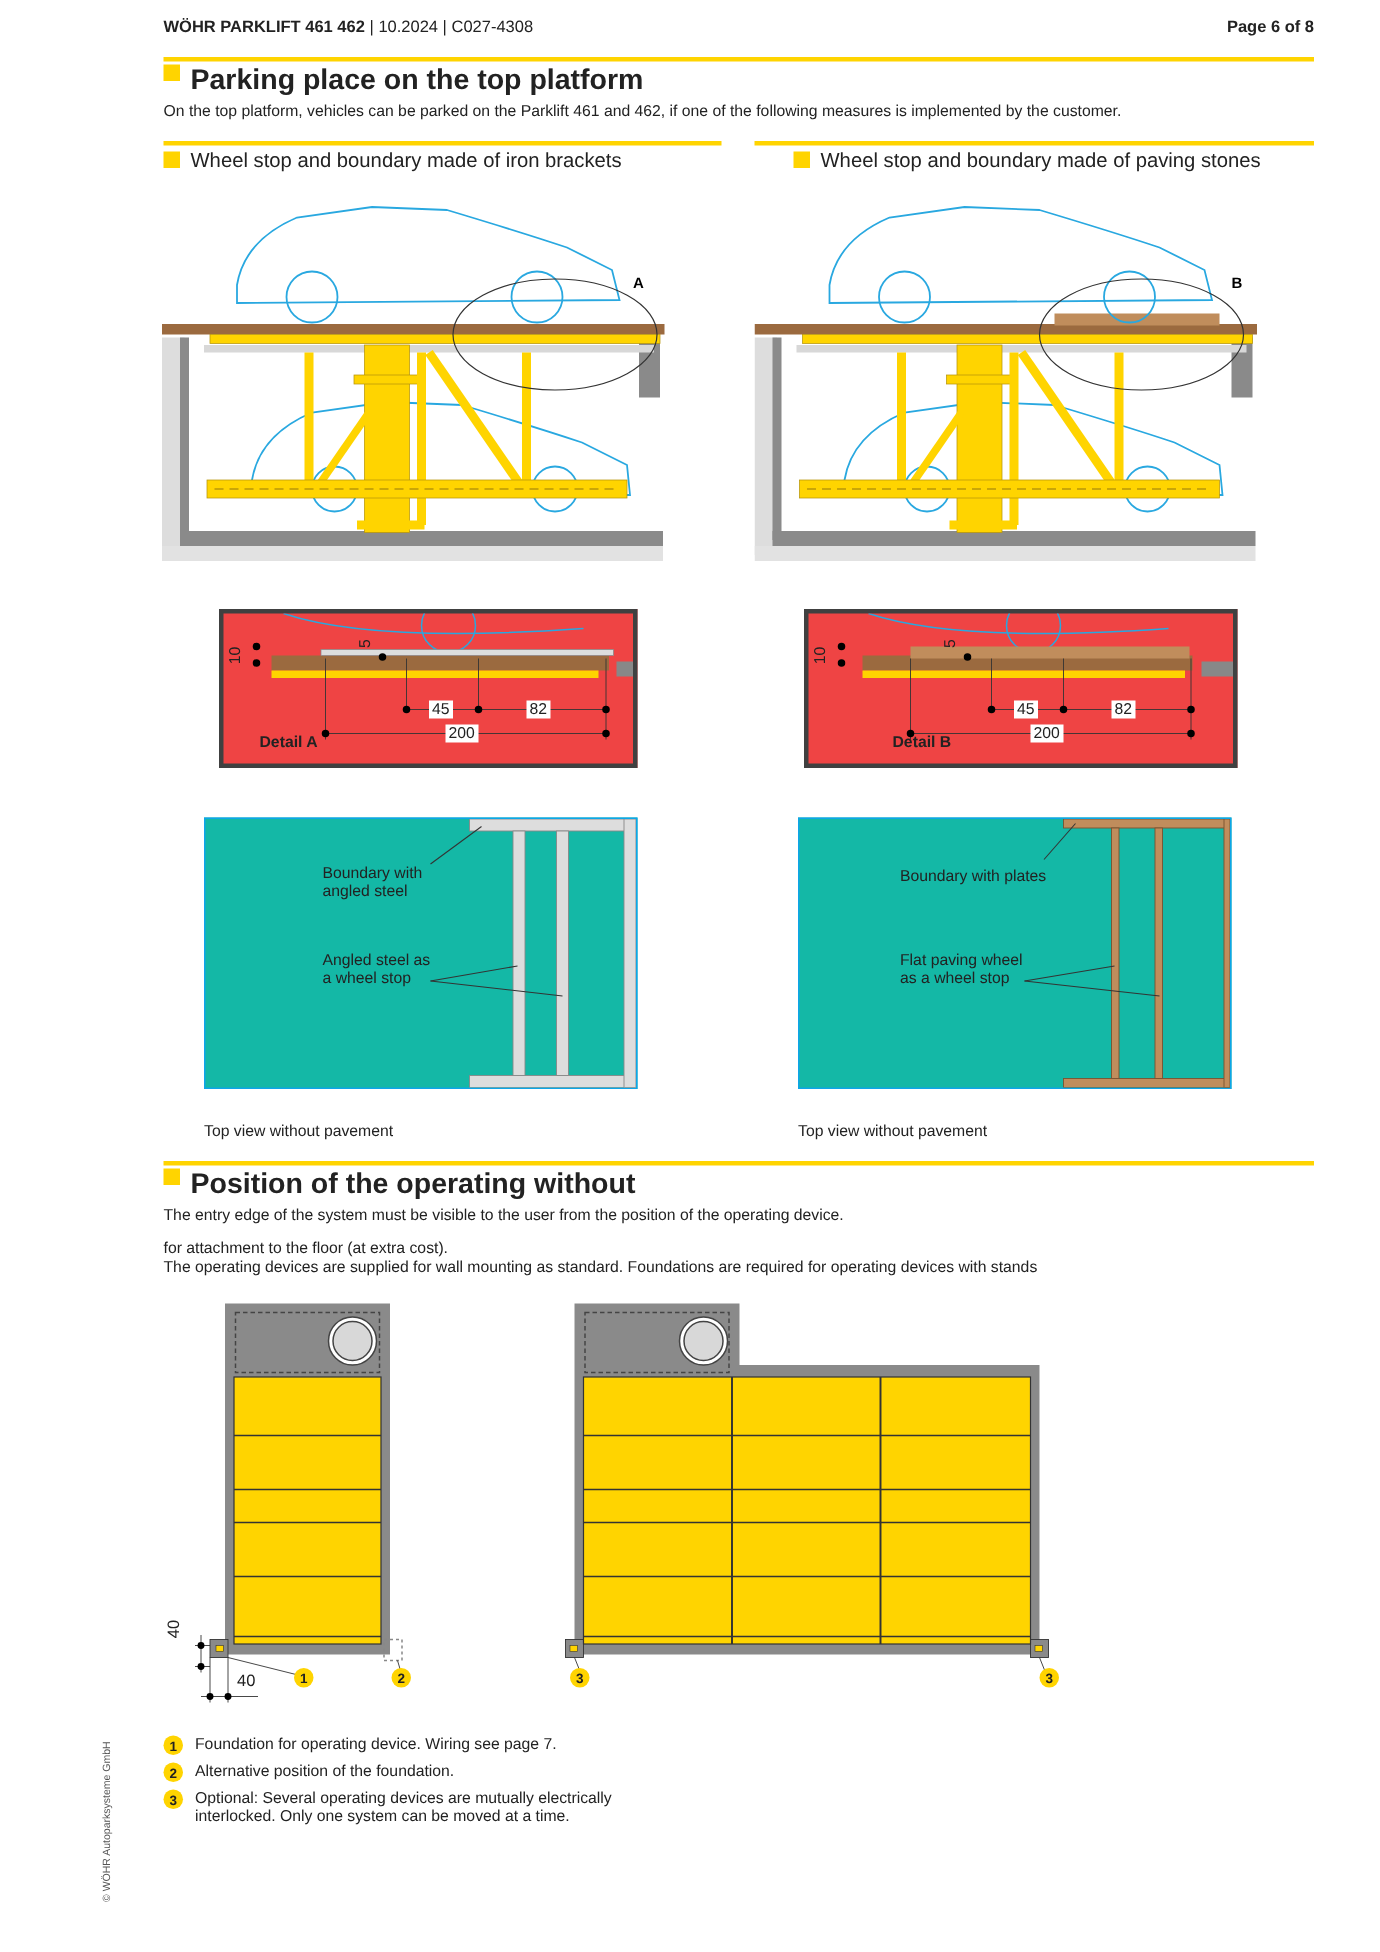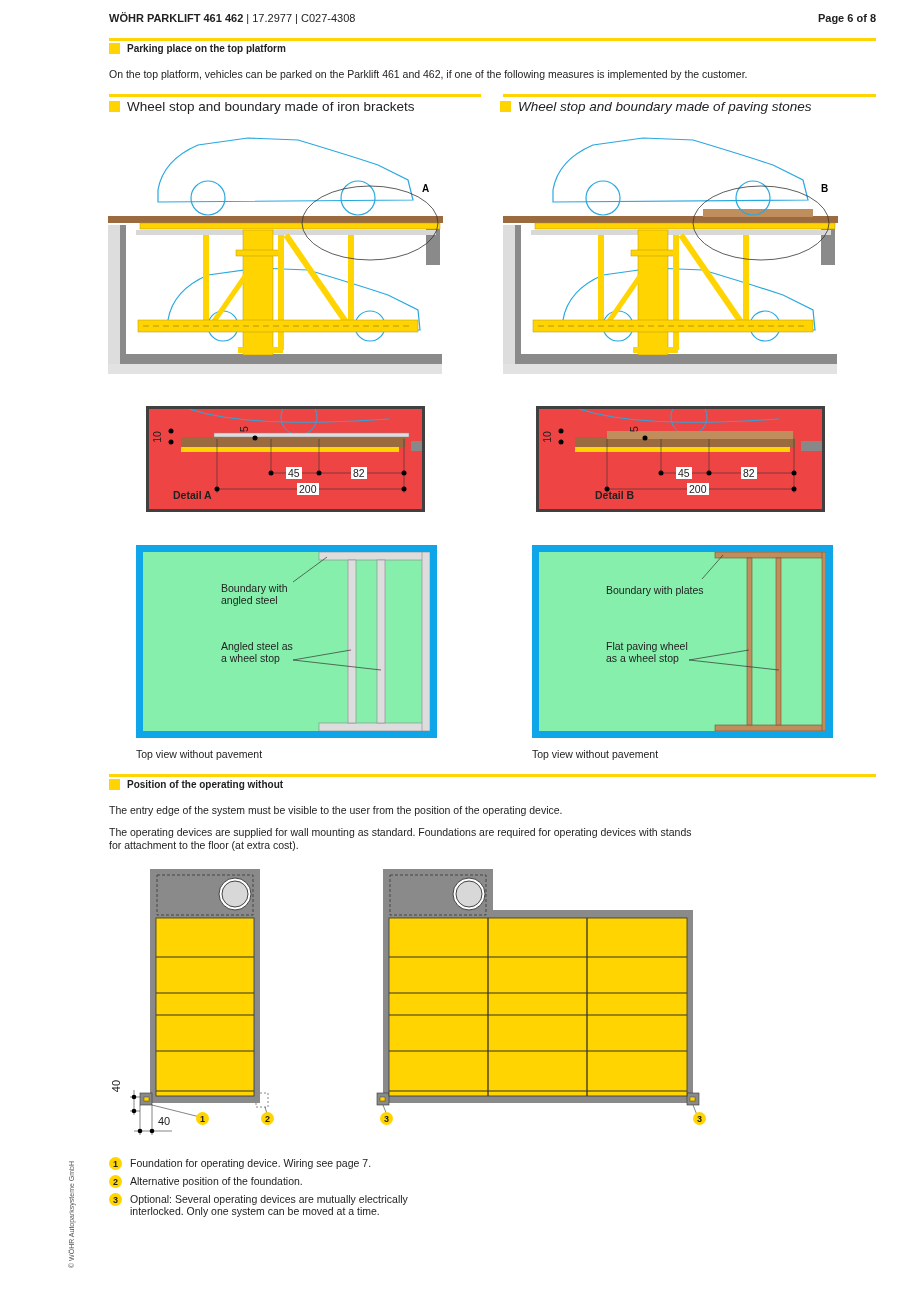--- a/index.html
+++ b/index.html
@@ -2,54 +2,54 @@
 <html><head>
 <meta charset="utf-8">
 <style>
   html,body{margin:0;padding:0;background:#fff;}
   body{width:920px;height:1301px;position:relative;font-family:"Liberation Sans",sans-serif;color:#222;overflow:hidden;}
   .abs{position:absolute;}
   .hdr-left{left:109px;top:12px;font-size:11px;}
   .hdr-left b{font-weight:bold;}
   .hdr-right{right:44px;top:12px;font-size:11px;font-weight:bold;}
   .yline{position:absolute;height:3px;background:#ffd400;}
-  .h2{position:absolute;font-size:10px;font-weight:bold;display:flex;align-items:center;}
+  .h2{position:absolute;font-size:19px;font-weight:bold;display:flex;}
   .h3{position:absolute;font-size:13.5px;display:flex;align-items:center;}
   .sq{display:inline-block;width:11px;height:11px;background:#ffd400;margin-right:7px;}
   .p{position:absolute;font-size:10.5px;line-height:13px;}
   .caption{position:absolute;font-size:10.5px;margin-top:16px;}
   .lbl{position:absolute;font-size:10.5px;line-height:12px;}
   .detail-box{position:absolute;border:3px solid #404040;background:#ef4444;}
-  .topview{position:absolute;background:#86efac;border:7px solid #0ea5e9;}
+  .topview{position:absolute;background:#14b8a6;border:1px solid #0ea5e9;}
   .legend{position:absolute;left:109px;font-size:10.5px;display:flex;align-items:flex-start;}
   .badge{display:inline-flex;width:13px;height:13px;border-radius:50%;background:#ffd400;font-size:9px;font-weight:bold;align-items:center;justify-content:center;margin-right:8px;flex-shrink:0;}
   .copyright{position:absolute;left:68px;top:1268px;transform-origin:left top;transform:rotate(-90deg);font-size:7px;color:#555;white-space:nowrap;}
 </style>
 </head>
 <body>
 
 <div class="abs hdr-left">
-  <b>WÖHR PARKLIFT 461  462</b><span> | 17.2977 | C027-4308</span>
+  <b>WÖHR PARKLIFT 461  462</b><span> | 10.2024 | C027-4308</span>
 </div>
 <div class="abs hdr-right">Page 6 of 8</div>
 
 <div class="yline" style="left:109px;top:38px;width:767px;"></div>
 <div class="h2" style="left:109px;top:43px;">
     <span class="sq"></span>
     <span>Parking place on the top platform</span>
   </div>
 <div class="p" style="left:109px;top:68px;">On the top platform, vehicles can be parked on the Parklift 461 and 462, if one of the following measures is implemented by the customer.</div>
 
 <div class="yline" style="left:109px;top:94px;width:372px;"></div>
 <div class="yline" style="left:503px;top:94px;width:373px;"></div>
 <div class="h3" style="left:109px;top:99px;">
     <span class="sq"></span>
     <span>Wheel stop and boundary made of iron brackets</span>
   </div>
-<div class="h3" style="left:500px;top:99px;font-style:italic;">
+<div class="h3" style="left:529px;top:99px;">
     <span class="sq"></span>
     <span>Wheel stop and boundary made of paving stones</span>
   </div>
 
 <svg class="abs" style="left:108px;top:130px;" width="340" height="245">
   <rect x="0" y="95" width="15" height="145" fill="#ddd"></rect>
   <rect x="12" y="95" width="6" height="135" fill="#8a8a8a"></rect>
   <rect x="12" y="224" width="322" height="10" fill="#8a8a8a"></rect>
   <rect x="0" y="234" width="334" height="10" fill="#e2e2e2"></rect>
   <rect x="318" y="95" width="14" height="40" fill="#8a8a8a"></rect>
@@ -214,22 +214,22 @@
 </div>
 <div class="caption" style="left:532px;top:732px;">Top view without pavement</div>
 
 <div class="yline" style="left:109px;top:774px;width:767px;"></div>
 <div class="h2" style="left:109px;top:779px;">
     <span class="sq"></span>
     <span>Position of the operating without</span>
   </div>
 <div class="p" style="left:109px;top:804px;">The entry edge of the system must be visible to the user from the position of the operating device.</div>
 <div class="p" style="left:109px;top:826px;">
+    <div>for attachment to the floor (at extra cost).</div>
     <div>The operating devices are supplied for wall mounting as standard. Foundations are required for operating devices with stands</div>
-    <div>for attachment to the floor (at extra cost).</div>
   </div>
 
 <svg class="abs" style="left:110px;top:865px;" width="180" height="275">
   <path d="M40 4 H150 V238 H40 Z" fill="#8a8a8a"></path>
   <rect x="30" y="228" width="12" height="12" fill="#8a8a8a" stroke="#333" stroke-width="0.6"></rect>
   <rect x="34" y="232" width="5" height="4" fill="#ffd400" stroke="#333" stroke-width="0.4"></rect>
   <rect x="47" y="10" width="96" height="40" fill="none" stroke="#444" stroke-dasharray="3,2"></rect>
   <circle cx="125" cy="29" r="16" fill="#fff" stroke="#444"></circle>
   <circle cx="125" cy="29" r="13" fill="#d8d8d8" stroke="#444"></circle>
   <rect x="46" y="53" width="98" height="178" fill="#ffd400" stroke="#333" stroke-width="0.8"></rect>

